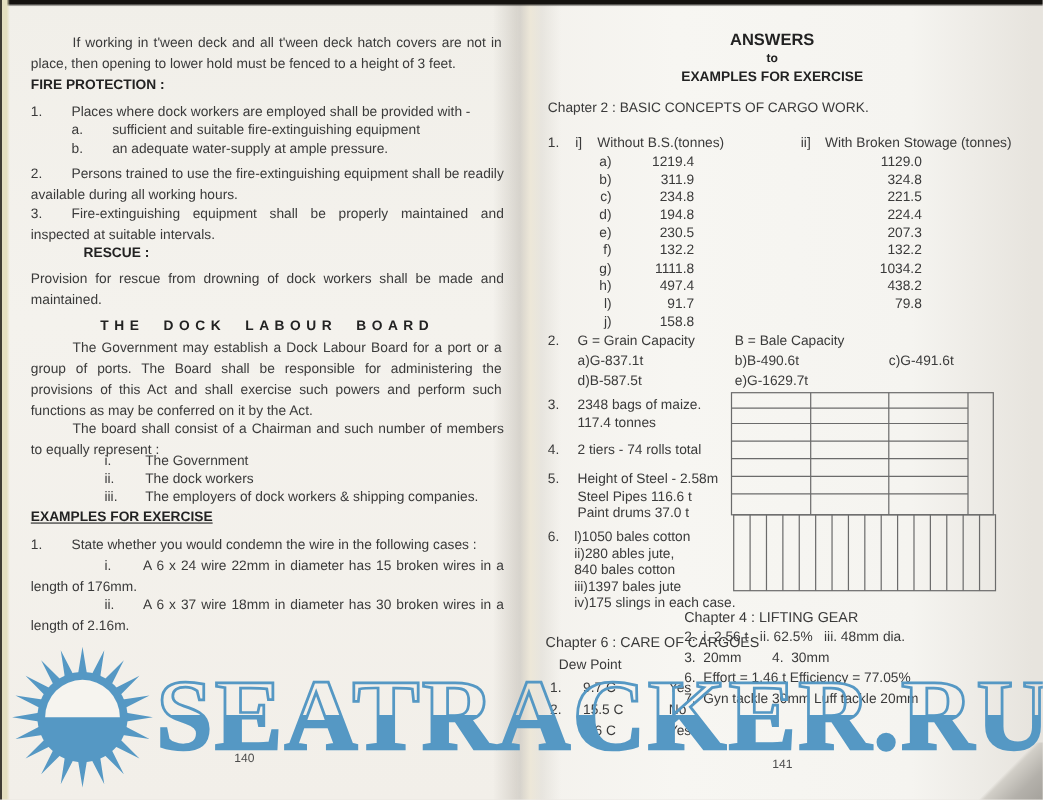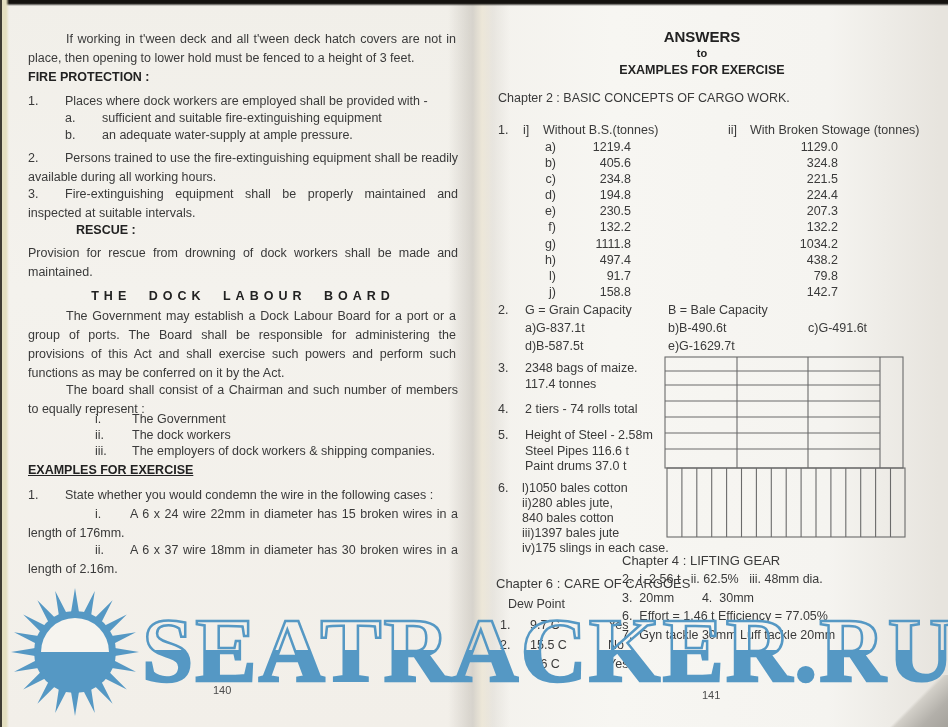--- a/index.html
+++ b/index.html
@@ -136,21 +136,21 @@
   </div>
 
   <div class="tx" style="left:498px; top:138px; width:345px;">
     <div class="t-row">
         <span class="t-label">a)</span>
         <span class="t-v1">1219.4</span>
         <span class="t-v2">1129.0</span>
       </div>
     <div class="t-row">
         <span class="t-label">b)</span>
-        <span class="t-v1">405.6</span>
+        <span class="t-v1">311.9</span>
         <span class="t-v2">324.8</span>
       </div>
     <div class="t-row">
         <span class="t-label">c)</span>
         <span class="t-v1">234.8</span>
         <span class="t-v2">221.5</span>
       </div>
     <div class="t-row">
         <span class="t-label">d)</span>
         <span class="t-v1">194.8</span>
@@ -177,21 +177,20 @@
         <span class="t-v2">438.2</span>
       </div>
     <div class="t-row">
         <span class="t-label">l)</span>
         <span class="t-v1">91.7</span>
         <span class="t-v2">79.8</span>
       </div>
     <div class="t-row">
         <span class="t-label">j)</span>
         <span class="t-v1">158.8</span>
-        <span class="t-v2">142.7</span>
       </div>
   </div>
 
   <div class="tx" style="left:498px; top:301px;">2.</div>
   <div class="tx" style="left:525px; top:301px;">G = Grain Capacity</div>
   <div class="tx" style="left:668px; top:301px;">B = Bale Capacity</div>
   <div class="tx" style="left:525px; top:319px;">a)G-837.1t</div>
   <div class="tx" style="left:668px; top:319px;">b)B-490.6t</div>
   <div class="tx" style="left:808px; top:319px;">c)G-491.6t</div>
   <div class="tx" style="left:525px; top:337px;">d)B-587.5t</div>

